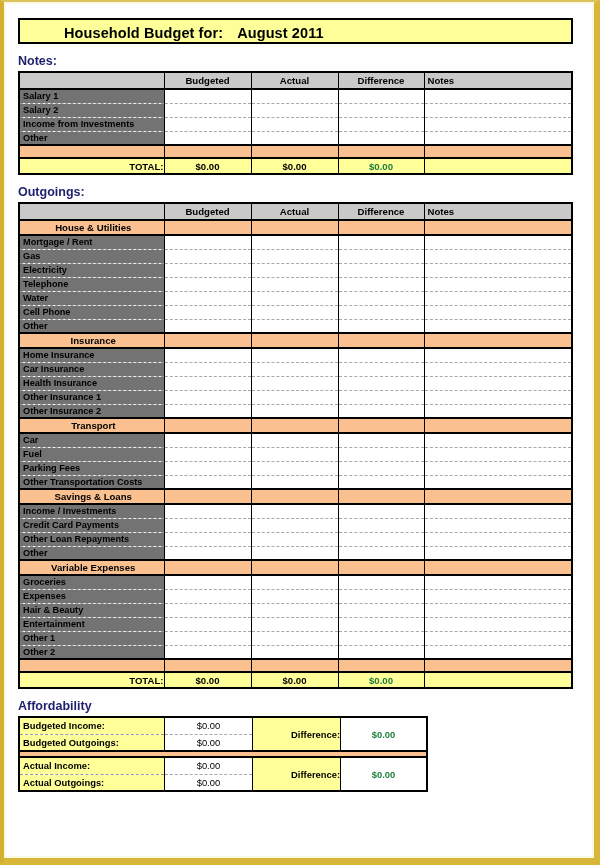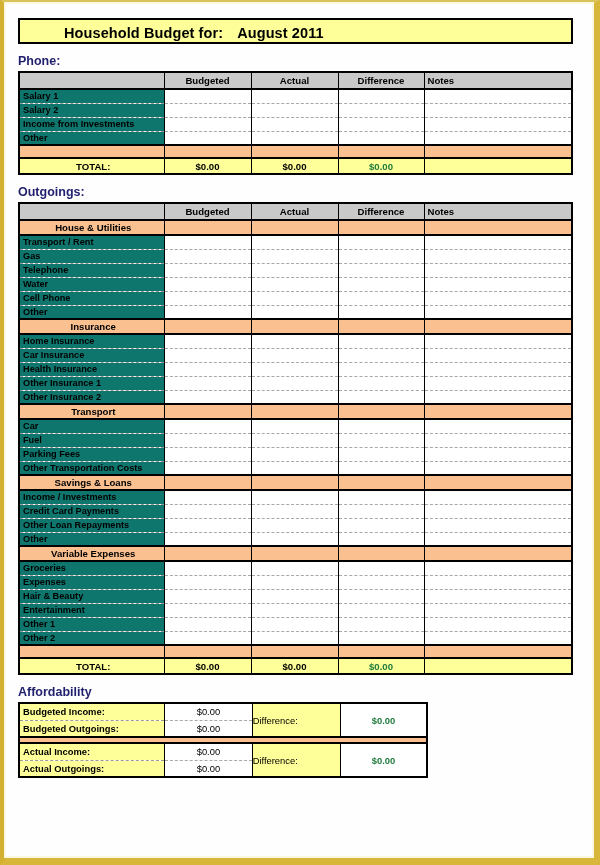--- a/index.html
+++ b/index.html
@@ -108,21 +108,21 @@
     font-weight: bold;
     color: #000000;
     height: 17px;
     text-align: center;
   }
   tr.hdr th.h-label { border-right: 1.5px solid #000000; }
   tr.hdr th.h-notes { text-align: left; padding-left: 3px; border-right: none; }
 
   
   tr.data td.lbl {
-    background: #0f766e;
+    background: #737373;
     border-right: 1.5px solid #000000;
     border-bottom: 1px dashed #9a9a9a;
     font-weight: bold;
     font-size: 9.2px;
     color: #000000;
     padding-left: 3px;
   }
   tr.data td.val {
     background: #ffffff;
     border-right: 1.5px solid #000000;
@@ -166,21 +166,21 @@
   tr.total td {
     background: #ffff99;
     border-right: 1.5px solid #000000;
     font-weight: bold;
     font-size: 9.6px;
     height: 16px;
     text-align: center;
     color: #000000;
   }
   tr.total td.lbl {
-    text-align: center;
+    text-align: right;
     padding-left: 3px;
   }
   tr.total td.diff { color: #1e7b3c; }
   tr.total td.notes { border-right: none; }
 
   
   table.afford {
     border-collapse: collapse;
     table-layout: fixed;
     width: 410px;
@@ -208,22 +208,22 @@
   }
   table.afford td.a-label.dash { border-bottom: 1px dashed #9a9a9a; }
   table.afford td.a-value {
     background: #ffffff;
     text-align: center;
     border-right: 1.5px solid #000000;
   }
   table.afford td.a-value.dash { border-bottom: 1px dashed #a8a8a8; }
   table.afford td.a-diflabel {
     background: #ffff99;
-    font-weight: normal;
-    text-align: left;
+    font-weight: bold;
+    text-align: right;
     border-right: 1.5px solid #000000;
   }
   table.afford td.a-difval {
     background: #ffffff;
     text-align: center;
     font-weight: bold;
     color: #1e7b3c;
   }
   tr.afford-gap td {
     background: #fac090;
@@ -239,21 +239,21 @@
 <div class="page-frame"></div>
 <div class="page-frame-inner"></div>
 
 <div class="sheet">
   <div class="content">
 
     <div class="title-bar">
       <span>Household Budget for:</span><span class="t-gap"></span><span>August 2011</span>
     </div>
 
-    <div class="section-label">Phone:</div>
+    <div class="section-label">Notes:</div>
 
     <table class="budget">
       <colgroup>
           <col class="c-label">
           <col class="c-bud">
           <col class="c-act">
           <col class="c-dif">
           <col class="c-not">
         </colgroup>
       <thead>
@@ -333,28 +333,35 @@
       <tbody>
 
         <tr class="cat">
           <td>House &amp; Utilities</td>
           <td></td>
           <td></td>
           <td></td>
           <td class="last-c"></td>
         </tr>
         <tr class="data">
-          <td class="lbl">Transport / Rent</td>
+          <td class="lbl">Mortgage / Rent</td>
           <td class="val"></td>
           <td class="val"></td>
           <td class="val"></td>
           <td class="notes"></td>
         </tr>
         <tr class="data">
           <td class="lbl">Gas</td>
+          <td class="val"></td>
+          <td class="val"></td>
+          <td class="val"></td>
+          <td class="notes"></td>
+        </tr>
+        <tr class="data">
+          <td class="lbl">Electricity</td>
           <td class="val"></td>
           <td class="val"></td>
           <td class="val"></td>
           <td class="notes"></td>
         </tr>
         <tr class="data">
           <td class="lbl">Telephone</td>
           <td class="val"></td>
           <td class="val"></td>
           <td class="val"></td>

